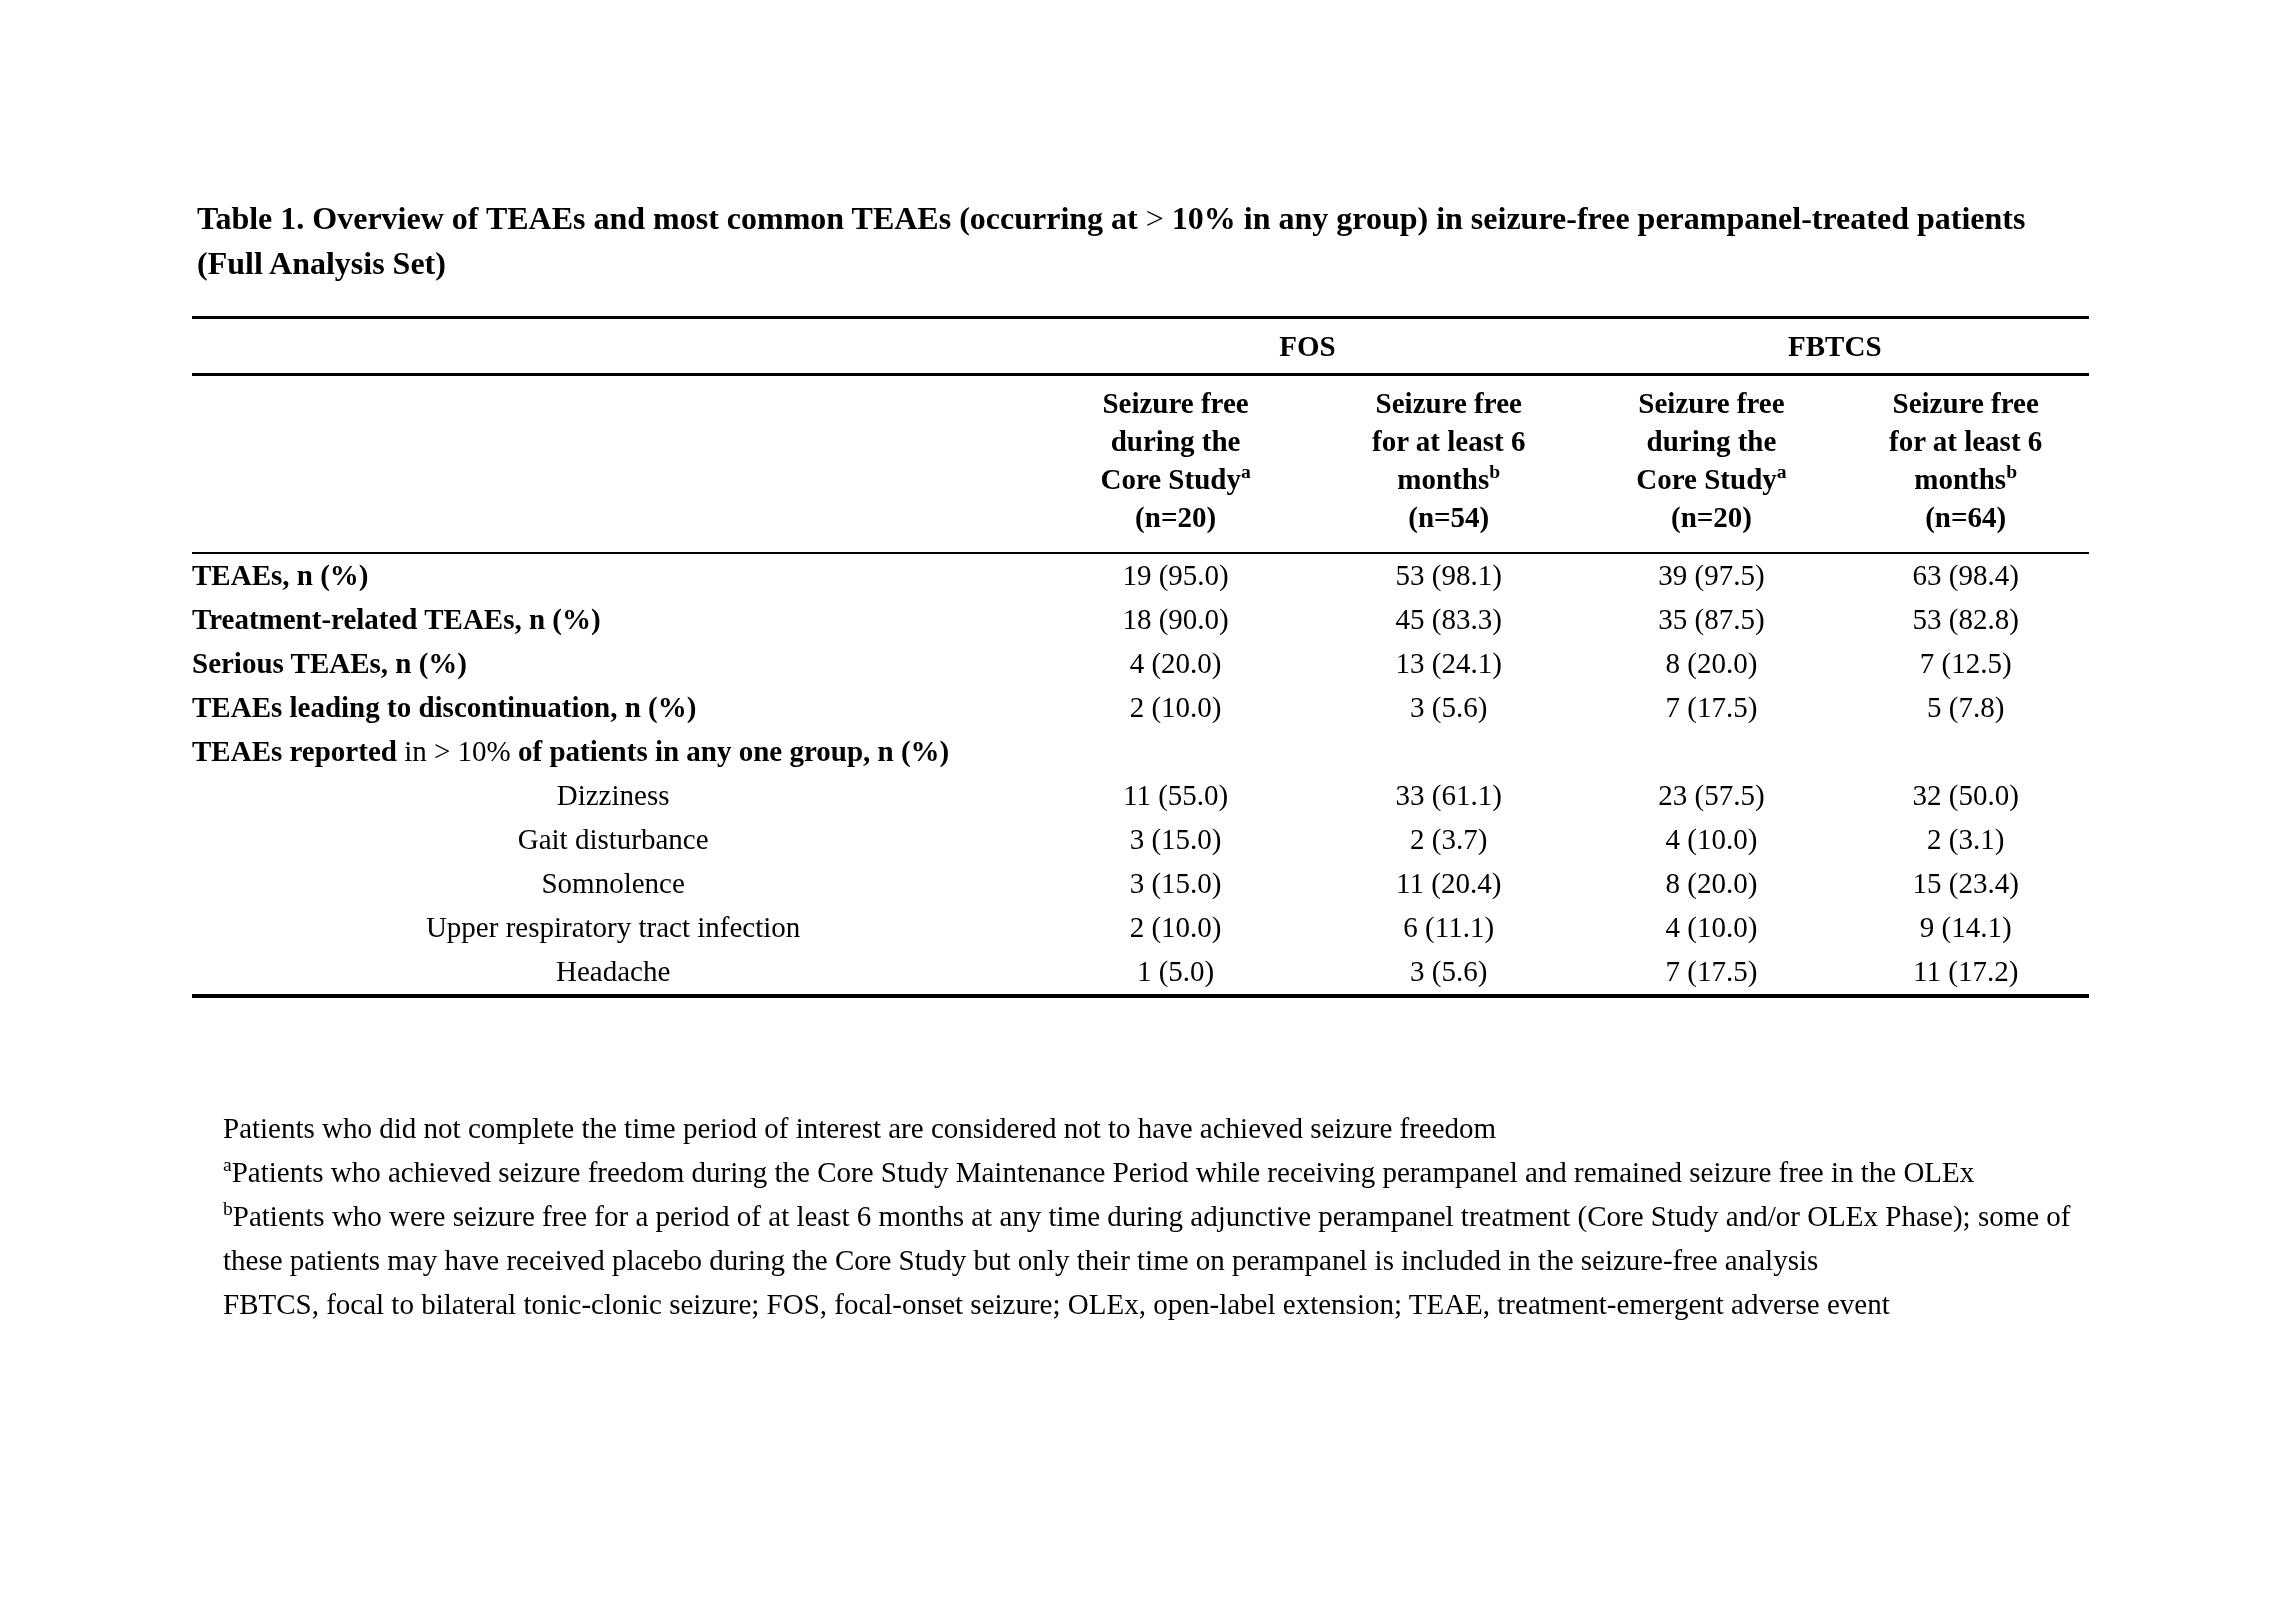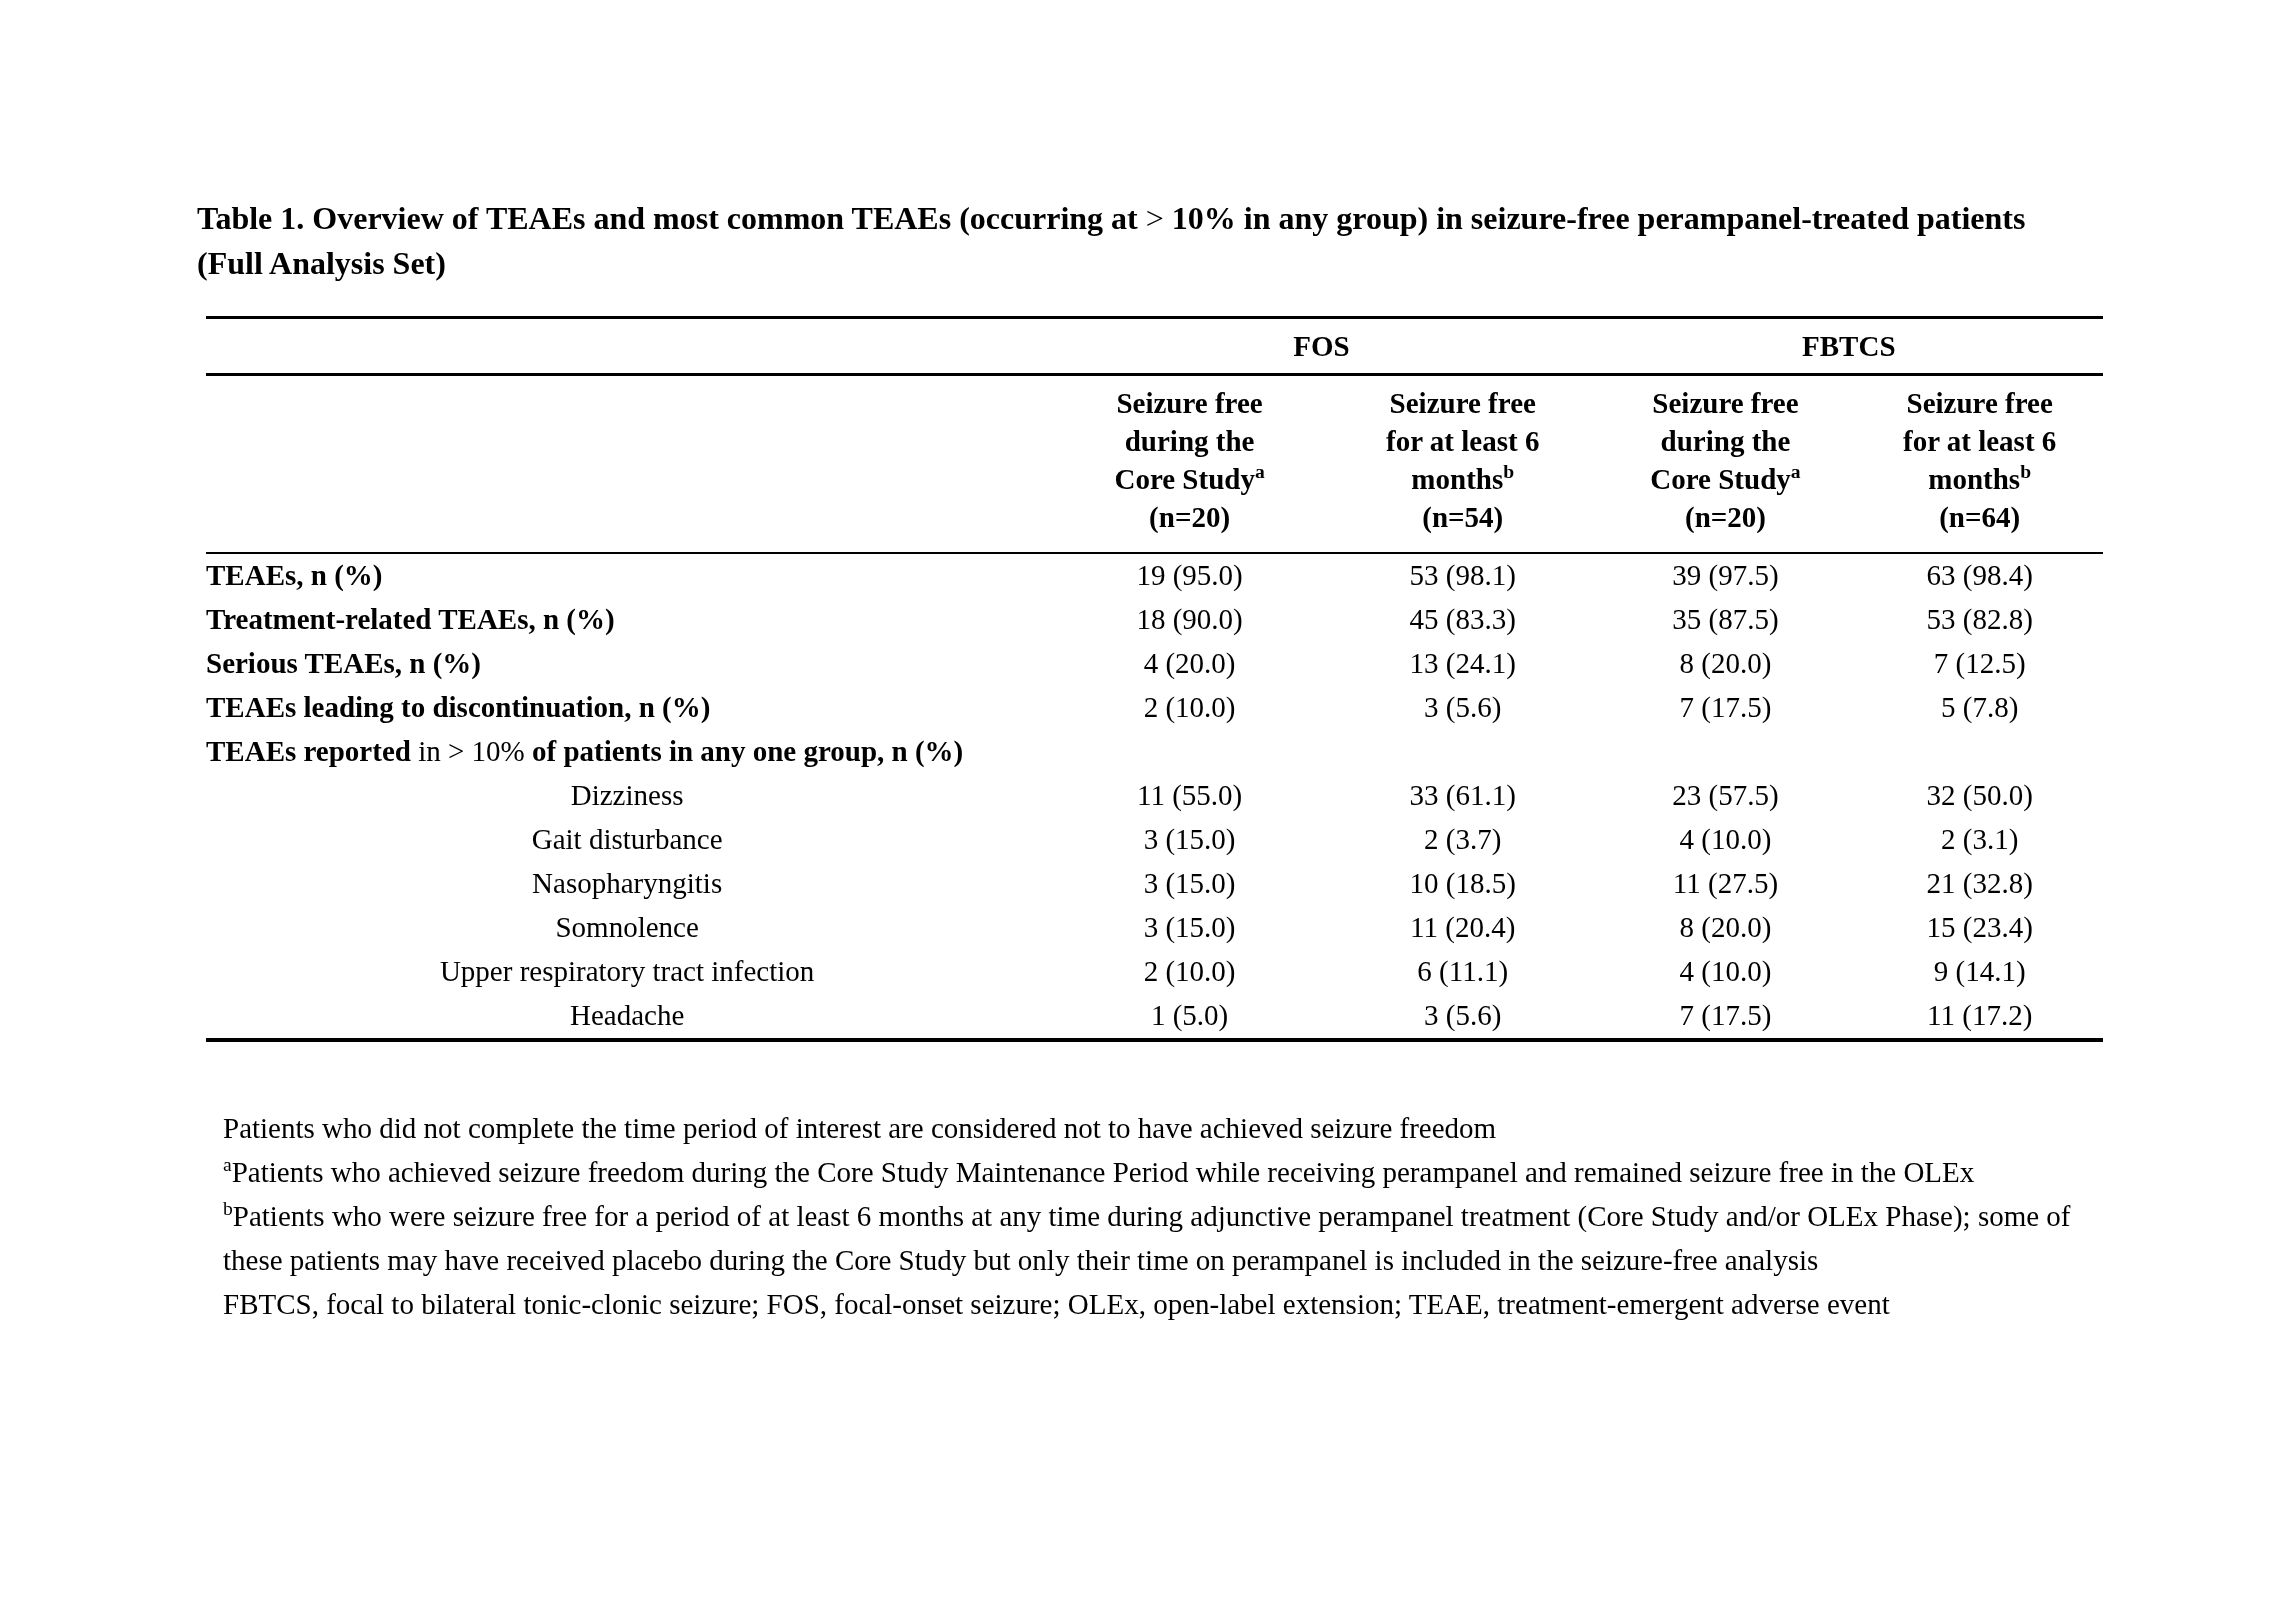--- a/index.html
+++ b/index.html
@@ -10,21 +10,21 @@
   }
   .page { position: relative; width: 2293px; height: 1621px; overflow: hidden; background: #fff; }
 
   .title {
     position: absolute; left: 197px; top: 196px; width: 1901px;
     font-size: 32px; font-weight: bold; line-height: 45px; margin: 0;
   }
   .reg { font-weight: normal; }
 
   table.tbl {
-    position: absolute; left: 206px; top: 316px; width: 1897px;
+    position: absolute; left: 192px; top: 316px; width: 1897px;
     border-collapse: collapse; table-layout: fixed;
     border-top: 3.9px solid #000;
     font-size: 29px;
   }
   table.tbl th, table.tbl td { padding: 0; }
 
   tr.group-row th, tr.group-row td {
     border-bottom: 3.9px solid #000;
     height: 54px; text-align: center; vertical-align: middle;
     font-weight: bold;
@@ -119,27 +119,20 @@
         <td class="val">32 (50.0)</td>
       </tr>
       <tr>
         <td class="label indent">Gait disturbance</td>
         <td class="val">3 (15.0)</td>
         <td class="val">2 (3.7)</td>
         <td class="val">4 (10.0)</td>
         <td class="val">2 (3.1)</td>
       </tr>
       <tr>
-        <td class="label indent">Nasopharyngitis</td>
-        <td class="val">3 (15.0)</td>
-        <td class="val">10 (18.5)</td>
-        <td class="val">11 (27.5)</td>
-        <td class="val">21 (32.8)</td>
-      </tr>
-      <tr>
         <td class="label indent">Somnolence</td>
         <td class="val">3 (15.0)</td>
         <td class="val">11 (20.4)</td>
         <td class="val">8 (20.0)</td>
         <td class="val">15 (23.4)</td>
       </tr>
       <tr>
         <td class="label indent">Upper respiratory tract infection</td>
         <td class="val">2 (10.0)</td>
         <td class="val">6 (11.1)</td>

